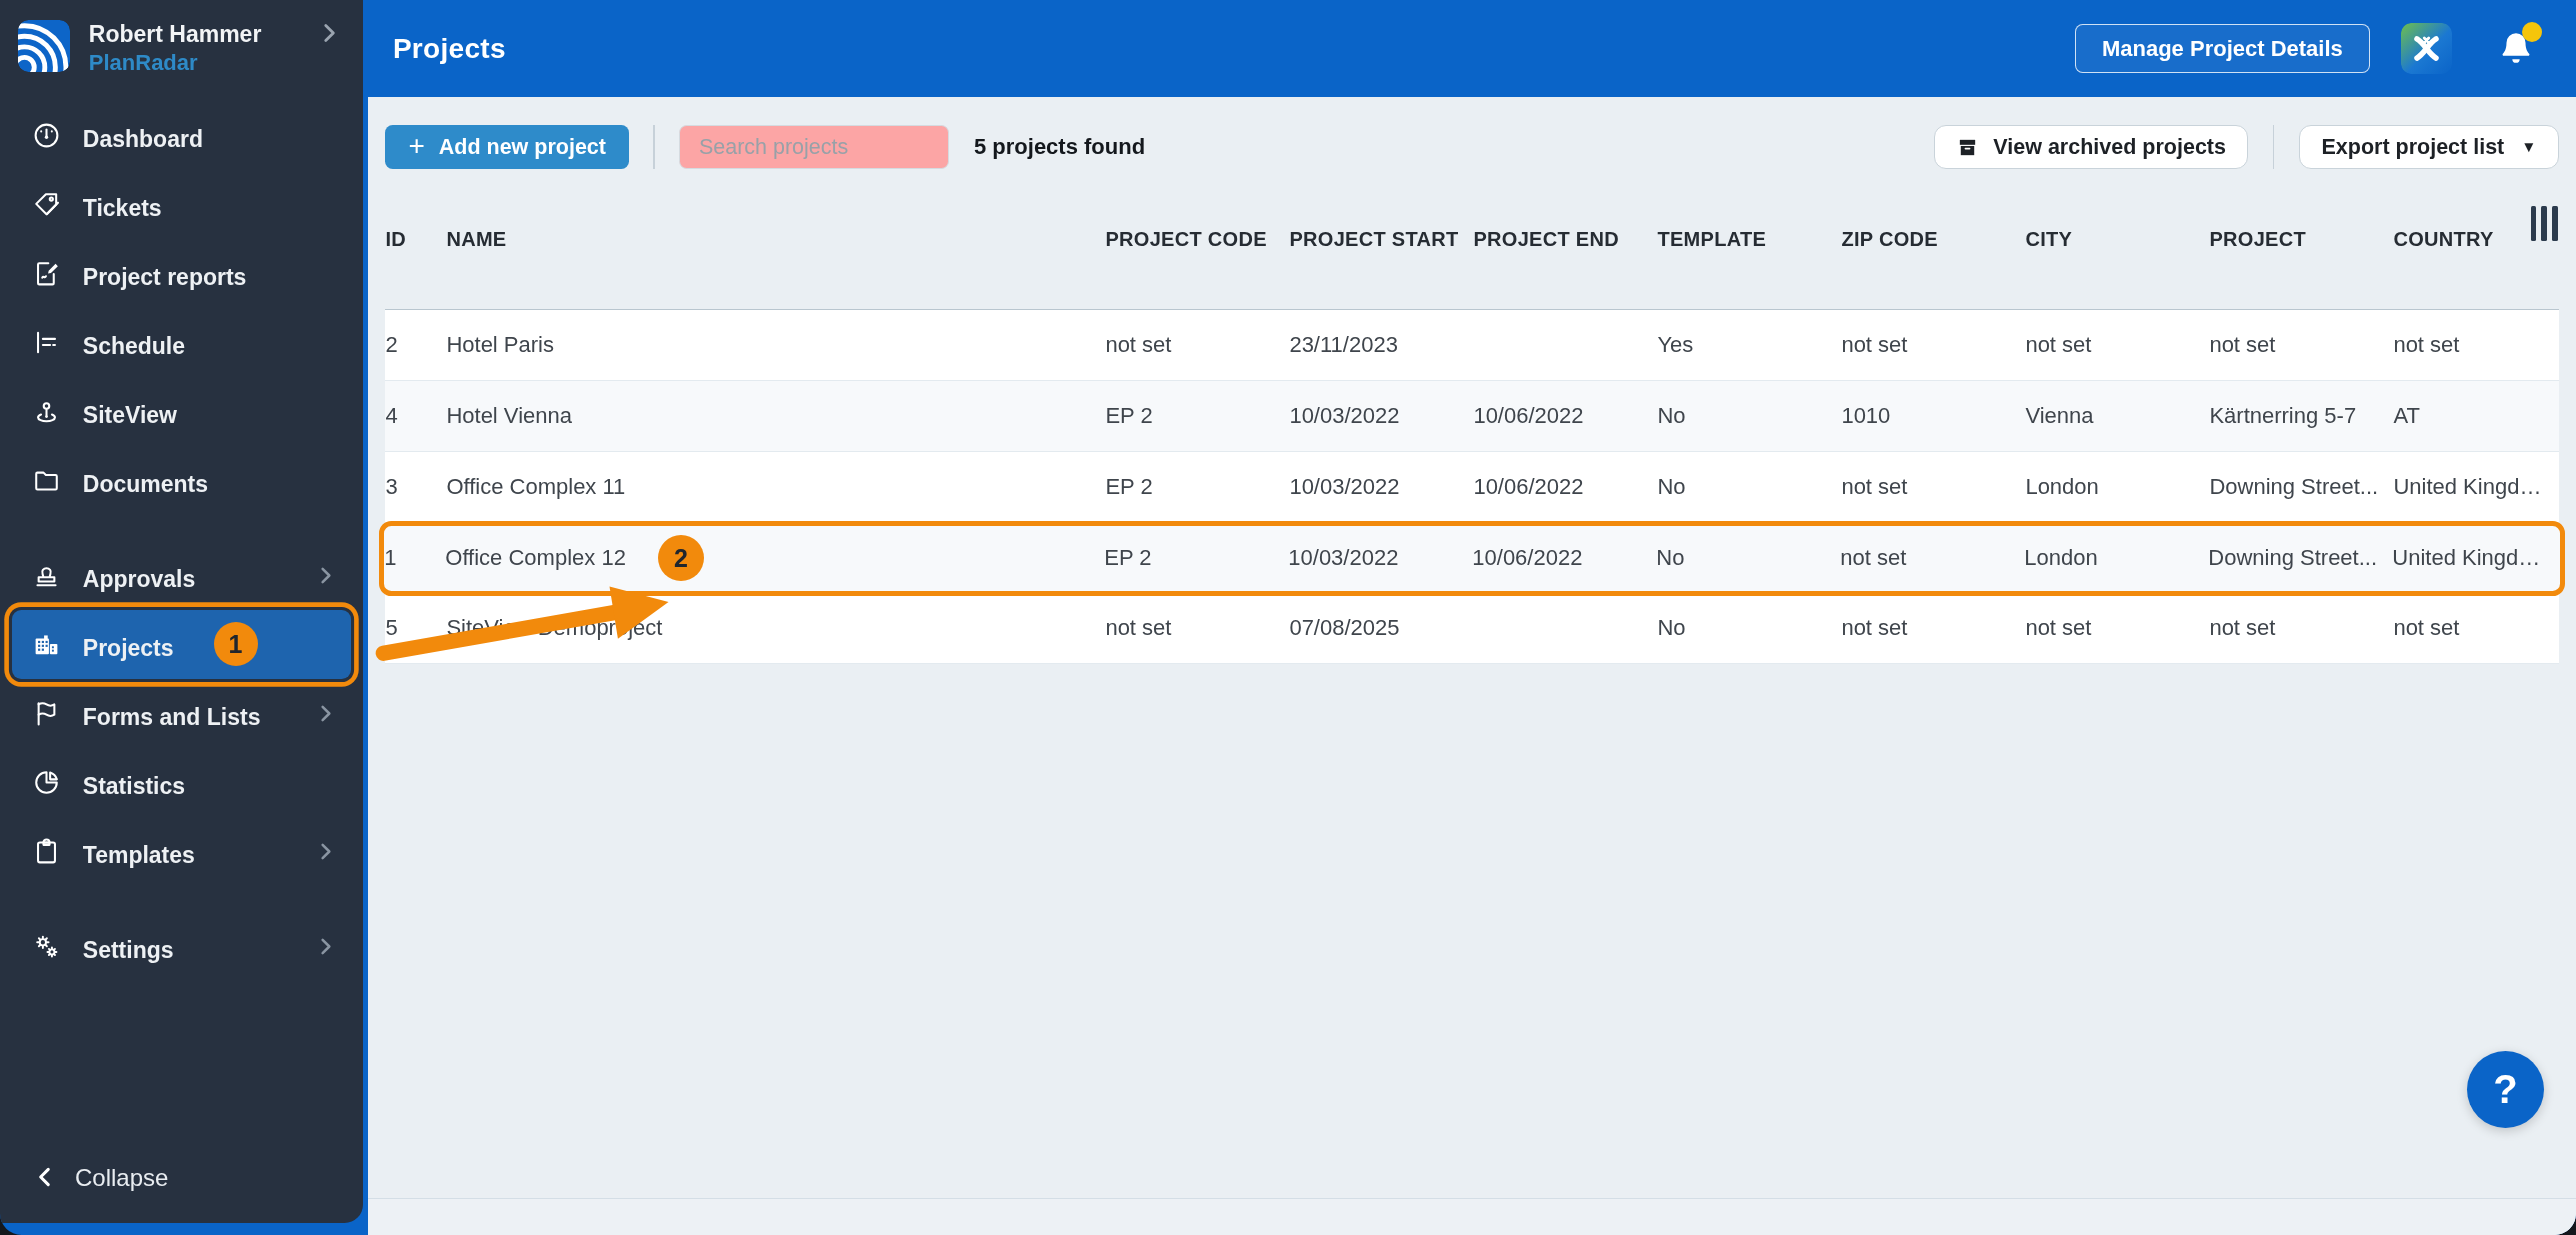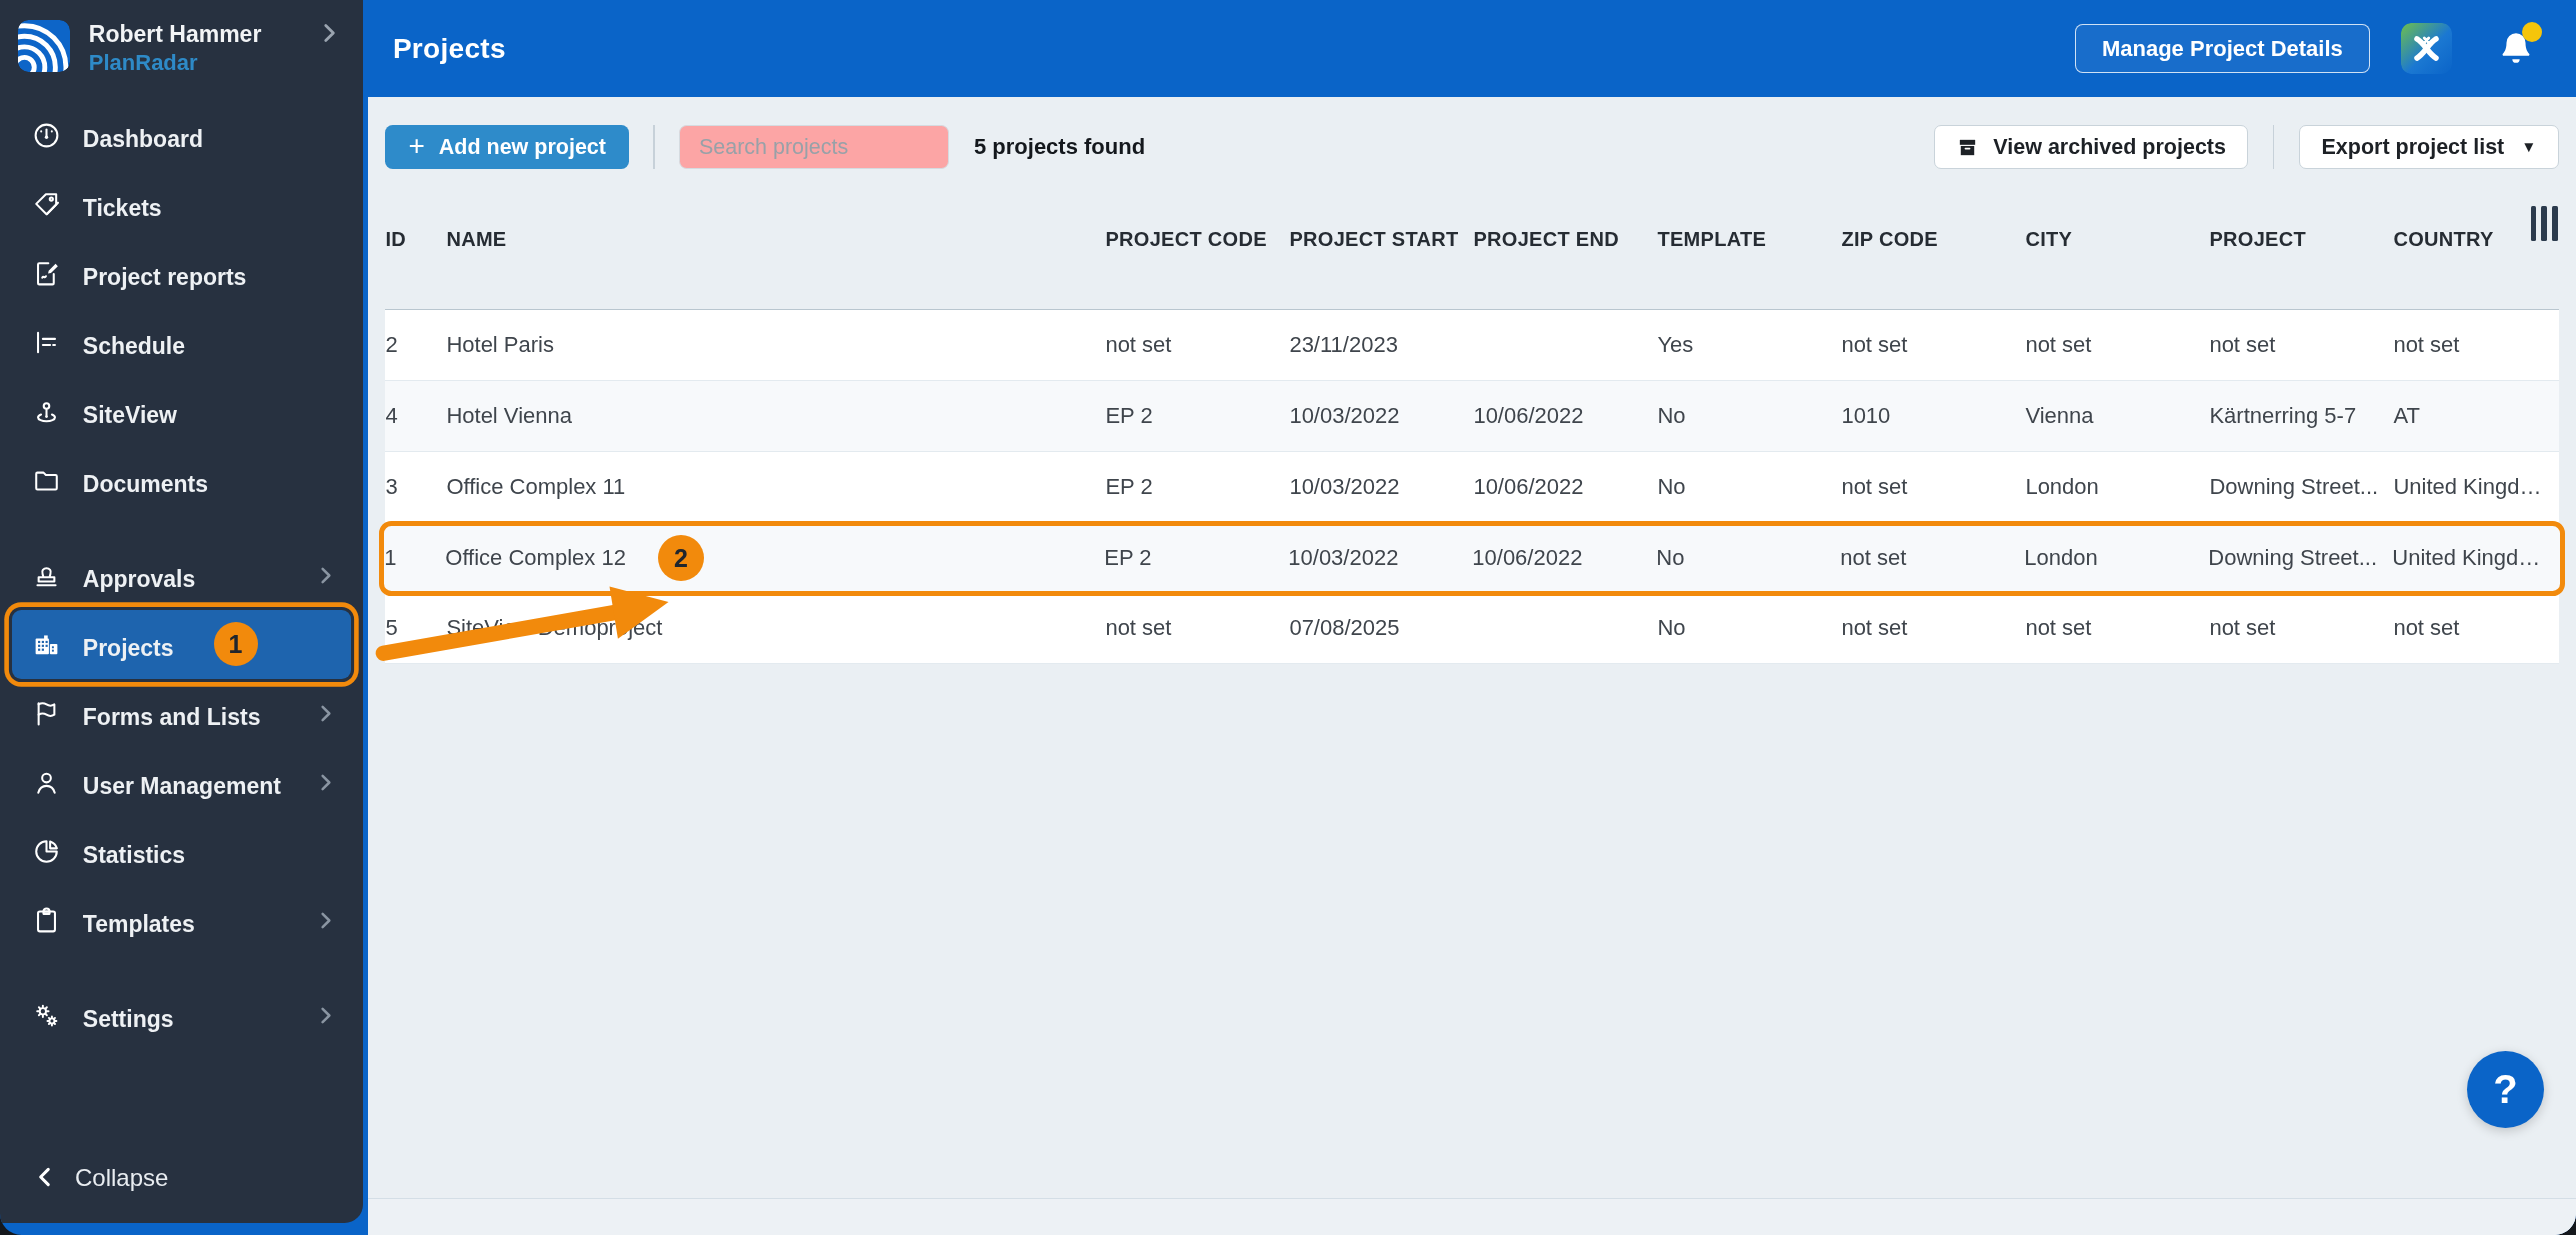--- a/index.html
+++ b/index.html
@@ -49,21 +49,21 @@
   .toolbar { flex: none; display: flex; align-items: center; margin: 28px 17px 0 17px; height: 44px; }
   .add-btn { height: 44px; background: #2E8BCA; border: none; border-radius: 7.7px; color: #fff; font-size: 21.5px; font-weight: 600;
              padding: 0 23px; display: flex; align-items: center; gap: 14px; cursor: pointer; }
   .add-plus { font-size: 28px; font-weight: 400; line-height: 1; margin-top: -2.3px; }
   .tb-divider { width: 1.5px; height: 44px; background: #c7d1d9; margin: 0 24.5px; }
   .search-input { width: 270px; height: 44px; border: 1.5px solid #d5dbe0; border-radius: 7.7px; background: #fca5a5;
                   font-size: 21.5px; color: #333; padding: 0 18.4px; font-family: "Liberation Sans", sans-serif; }
   .search-input::placeholder { color: #98a1a8; }
   .results-text { margin-left: 24.5px; font-size: 22px; font-weight: 600; color: #14181d; }
   .tb-right { margin-left: auto; display: flex; align-items: center; }
-  .white-btn { height: 44px; background: #fff; border: 1.5px solid #c9d3da; border-radius: 7px; color: #1d2126;
+  .white-btn { height: 44px; background: #fff; border: 1.5px solid #c9d3da; border-radius: 12px; color: #1d2126;
                font-size: 21.5px; font-weight: 600; padding: 0 21.5px; display: flex; align-items: center; gap: 14px; cursor: pointer; }
   .export-caret { font-size: 15.3px; margin-left: 3.1px; }
 
   
   .table-area { flex: 1; margin: 0 17px; min-height: 0; }
   .tgrid { display: grid; grid-template-columns: 61px 659px 184px 184px 184px 184px 184px 184px 184px 1fr; align-items: center; }
   .table-head { height: 140px; position: relative; }
   .table-head .hcell { font-size: 20px; font-weight: 700; color: #262c33; letter-spacing: 0.3px; white-space: nowrap; }
   .cols-icon { position: absolute; right: 1.5px; top: 37px; display: flex; gap: 5.4px; cursor: pointer; }
   .cols-icon i { display: block; width: 5.4px; height: 35px; background: #2c3b4d; border-radius: 1.5px; }
@@ -247,35 +247,20 @@
           </span>
           <span class="nav-label">Forms and Lists</span>
 
           <span class="nav-chevron">
             <svg viewBox="0 0 24 24" fill="none" stroke="#8a95a2" stroke-width="2.6" stroke-linecap="round" stroke-linejoin="round">
               <path d="m9 5 7 7-7 7"></path>
             </svg>
           </span>
         </div>
 
-        <div class="nav-item">
-          <span class="nav-icon">
-            <svg viewBox="0 0 24 24" fill="none" stroke="#fff" stroke-width="1.7" stroke-linecap="round" stroke-linejoin="round">
-              <circle cx="12" cy="8.3" r="3.6"></circle>
-              <path d="M5.2 20.5c1.1-4.2 4.2-5.7 6.8-5.7s5.7 1.5 6.8 5.7"></path>
-            </svg>
-          </span>
-          <span class="nav-label">User Management</span>
-
-          <span class="nav-chevron">
-            <svg viewBox="0 0 24 24" fill="none" stroke="#8a95a2" stroke-width="2.6" stroke-linecap="round" stroke-linejoin="round">
-              <path d="m9 5 7 7-7 7"></path>
-            </svg>
-          </span>
-        </div>
 
         <div class="nav-item">
           <span class="nav-icon">
             <svg viewBox="0 0 24 24" fill="none" stroke="#fff" stroke-width="1.7" stroke-linecap="round" stroke-linejoin="round">
               <path d="M12 3.5a8.5 8.5 0 1 0 8.5 8.5H12V3.5z"></path>
               <path d="M15 3.8a8.6 8.6 0 0 1 5.6 5.6H15V3.8z"></path>
             </svg>
           </span>
           <span class="nav-label">Statistics</span>
 

